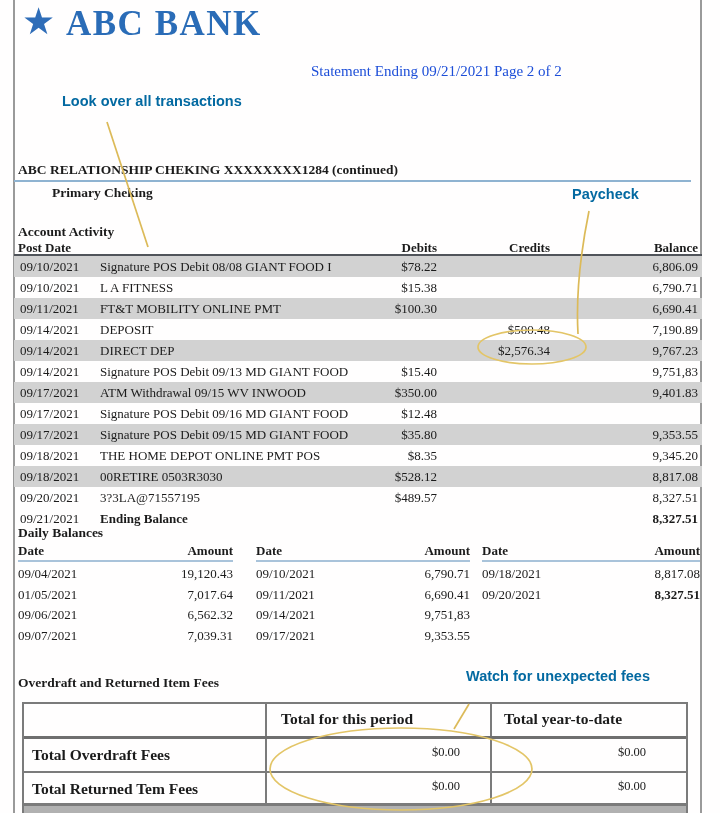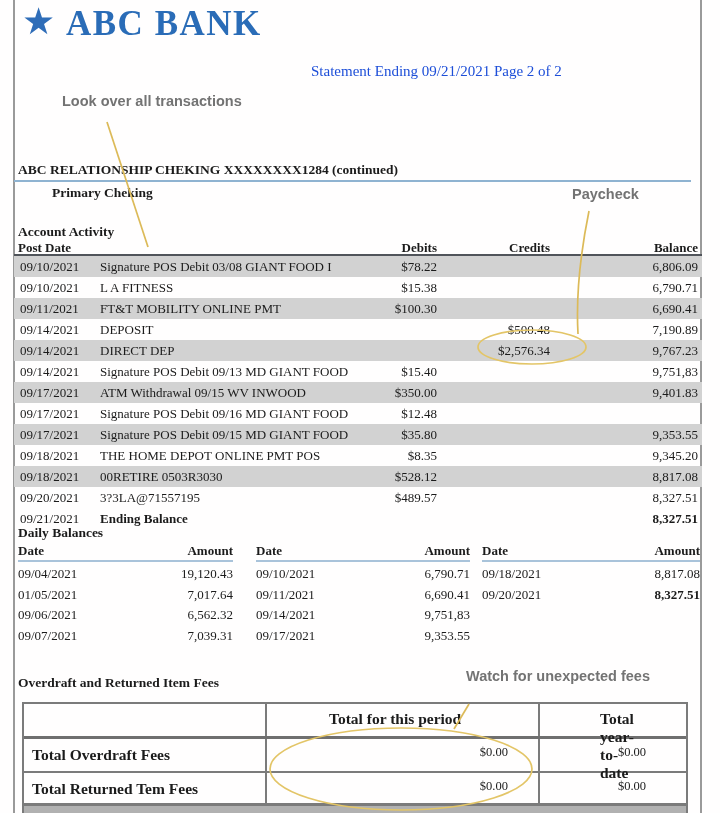--- a/index.html
+++ b/index.html
@@ -10,21 +10,21 @@
   .edge.right{left:700px;}
 
   
   .star{position:absolute;left:22px;top:2px;font-size:37px;color:#2f6db8;line-height:40px;}
   .bank-name{position:absolute;left:66px;top:4px;font-size:35px;font-weight:bold;
              color:#2a6cb7;letter-spacing:1.5px;}
   .stmt-line{position:absolute;left:311px;top:19px;font-size:15px;color:#1d4ed8;margin-top:44px;}
 
   
   .note{position:absolute;font-family:"Liberation Sans",sans-serif;font-weight:bold;
-        font-size:14.5px;color:#737373;white-space:nowrap;}
+        font-size:14.5px;color:#0369a1;white-space:nowrap;}
   .note1{left:62px;top:93px;}
   .note2{left:572px;top:186px;}
   .note3{left:466px;top:668px;}
   .overlay{position:absolute;left:0;top:0;width:720px;height:813px;pointer-events:none;}
 
   
   .acct-title{position:absolute;left:18px;top:162px;font-size:13.5px;font-weight:bold;}
   .acct-rule{position:absolute;left:14px;top:180px;width:677px;height:2px;background:#8fb3d1;}
   .primary{position:absolute;left:18px;top:185px;font-size:13.5px;font-weight:bold;margin-left:34px;}
   .activity-title{position:absolute;left:18px;top:224px;font-size:13.5px;font-weight:bold;}
@@ -55,21 +55,21 @@
   .db-g2{left:482px;width:218px;}
   .db-head{height:17px;border-bottom:2px solid #a9c3da;font-size:13px;font-weight:bold;
            display:flex;justify-content:space-between;}
   .db-row{height:20.5px;font-size:13px;display:flex;justify-content:space-between;
           padding-top:4px;box-sizing:border-box;}
 
   
   .fees-title{position:absolute;left:18px;top:675px;font-size:13.5px;font-weight:bold;}
   .fees-table{position:absolute;left:22px;top:702px;width:666px;height:111px;
               border:2px solid #7b7b7b;box-sizing:border-box;}
-  .f-row{display:flex;width:100%;box-sizing:border-box;gap:48px;}
+  .f-row{display:flex;width:100%;box-sizing:border-box;}
   .f-head{height:35px;border-bottom:3px solid #6f6f6f;}
   .f-r1{height:34px;border-bottom:2px solid #7b7b7b;}
   .f-r2{height:32px;border-bottom:2px solid #7b7b7b;}
   .f-c1{width:243px;box-sizing:border-box;border-right:2px solid #7b7b7b;padding:7px 4px 0 8px;}
   .f-c2{width:225px;box-sizing:border-box;border-right:2px solid #7b7b7b;padding:6px 30px 0 14px;}
   .f-c3{flex:1;box-sizing:border-box;padding:6px 40px 0 12px;}
   .f-head .f-c2,.f-head .f-c3{font-size:15.5px;font-weight:bold;}
   .f-label{font-size:15.5px;font-weight:bold;white-space:nowrap;}
   .f-val{font-size:12.5px;text-align:right;padding-left:30px;}
   .f-strip{height:8px;background:#b1b1b1;border-top:1px solid #7b7b7b;}
@@ -96,21 +96,21 @@
 
   <div class="thead h-post">Post Date</div>
   <div class="thead h-debits">Debits</div>
   <div class="thead h-credits">Credits</div>
   <div class="thead h-balance">Balance</div>
   <div class="dark-rule"></div>
 
   <div class="txn-rows" id="txn-rows">
       <div class="txn-row gray">
         <span class="c-date">09/10/2021</span>
-        <span class="c-desc">Signature POS Debit 03/08 GIANT FOOD I</span>
+        <span class="c-desc">Signature POS Debit 08/08 GIANT FOOD I</span>
         <span class="c-debit">$78.22</span>
         <span class="c-credit"></span>
         <span class="c-balance">6,806.09</span>
       </div>
       <div class="txn-row">
         <span class="c-date">09/10/2021</span>
         <span class="c-desc">L A FITNESS</span>
         <span class="c-debit">$15.38</span>
         <span class="c-credit"></span>
         <span class="c-balance">6,790.71</span>

